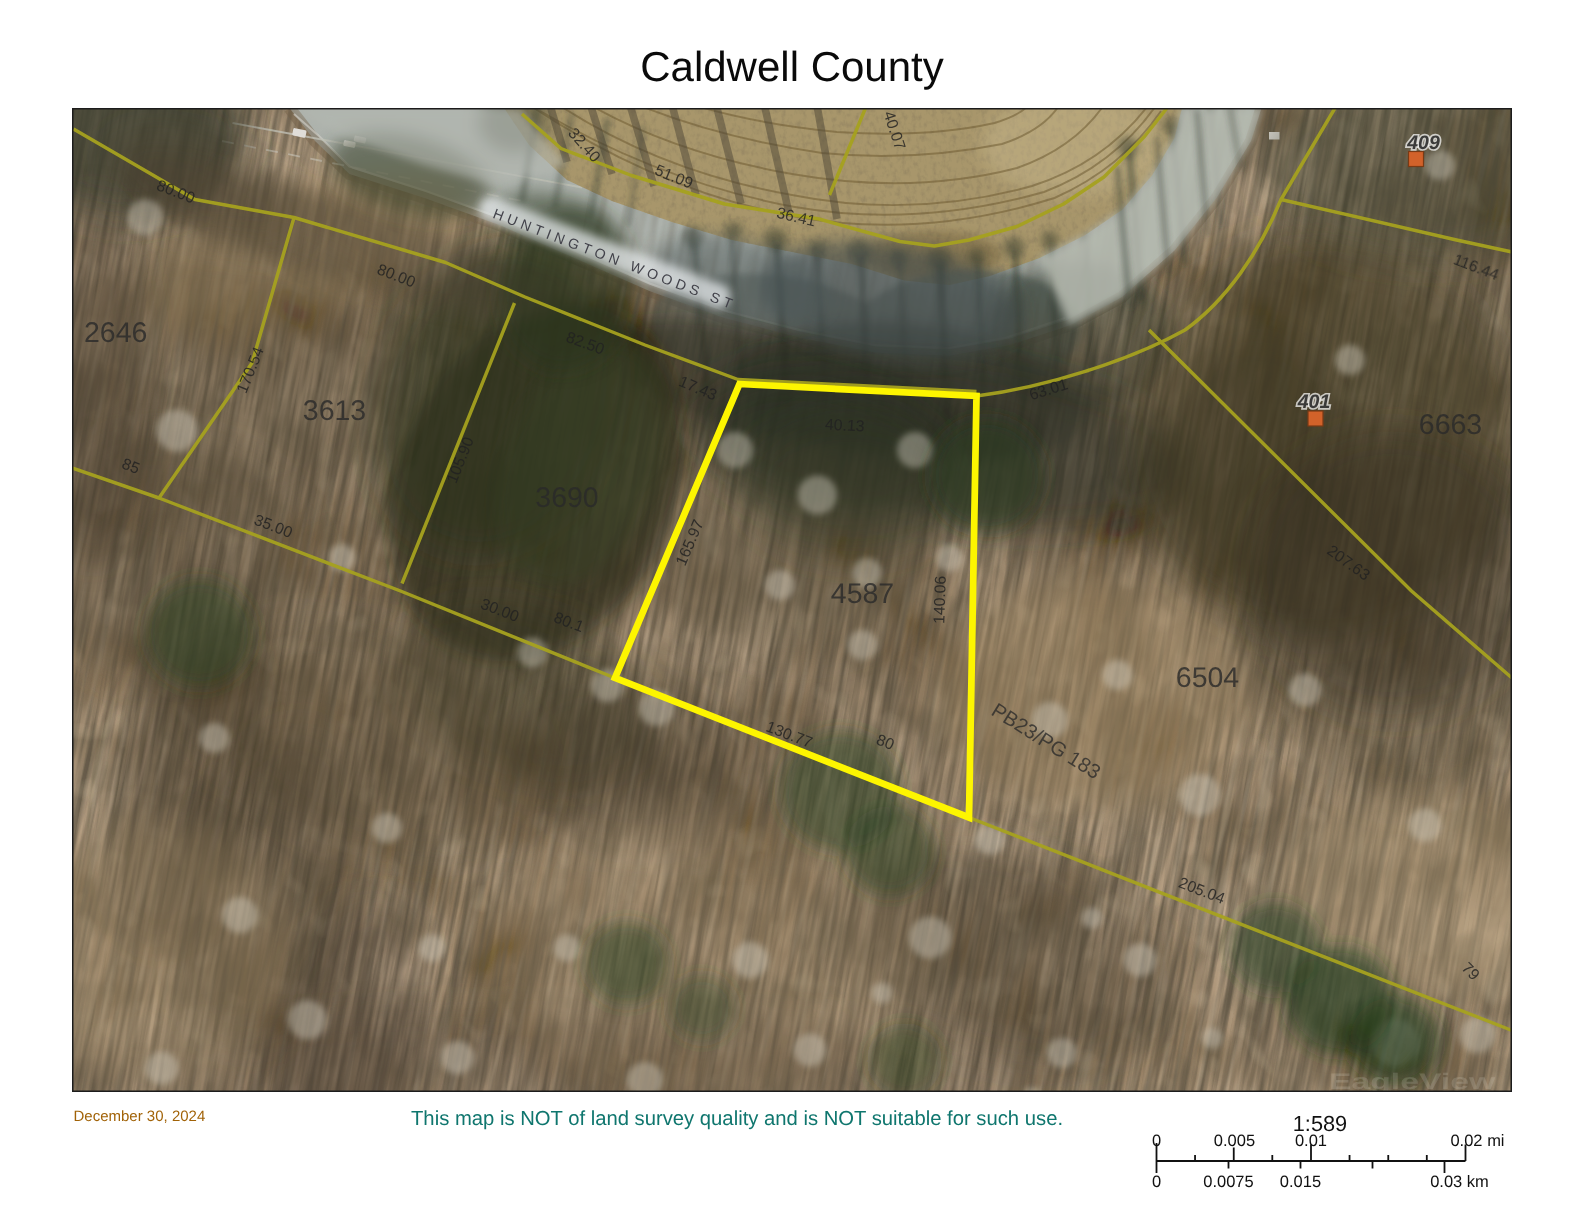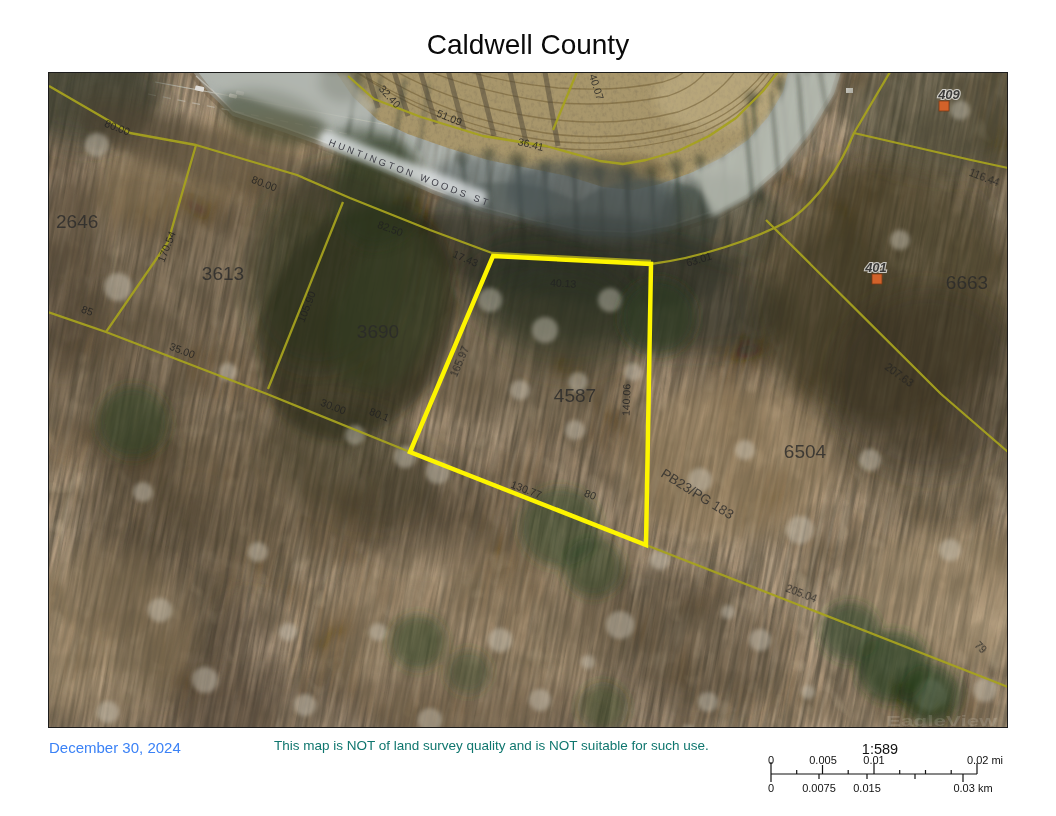--- a/index.html
+++ b/index.html
@@ -1,21 +1,21 @@
 <!DOCTYPE html>
 <html><head>
 <meta charset="utf-8">
 <style>
   html,body{margin:0;padding:0;background:#ffffff;}
   body{width:1056px;height:816px;position:relative;overflow:hidden;
        font-family:"Liberation Sans", sans-serif;}
   #title{position:absolute;left:0;top:29px;width:1056px;text-align:center;
          font-size:28px;color:#0a0a0a;}
   #map{position:absolute;left:48px;top:72px;width:960px;height:656px;}
-  #dateline{position:absolute;left:49px;top:739px;font-size:15px;color:#3b82f6;}
+  #dateline{position:absolute;left:49px;top:739px;font-size:10px;color:#a16207;}
   #disclaimer{position:absolute;left:274px;top:738px;font-size:13.5px;color:#0f766e;}
   #scalebar{position:absolute;left:740px;top:725px;}
 </style>
 </head>
 <body>
 
 <div id="title">Caldwell County</div>
 
 <div id="map">
 <svg width="960" height="656" viewBox="0 0 960 656">

